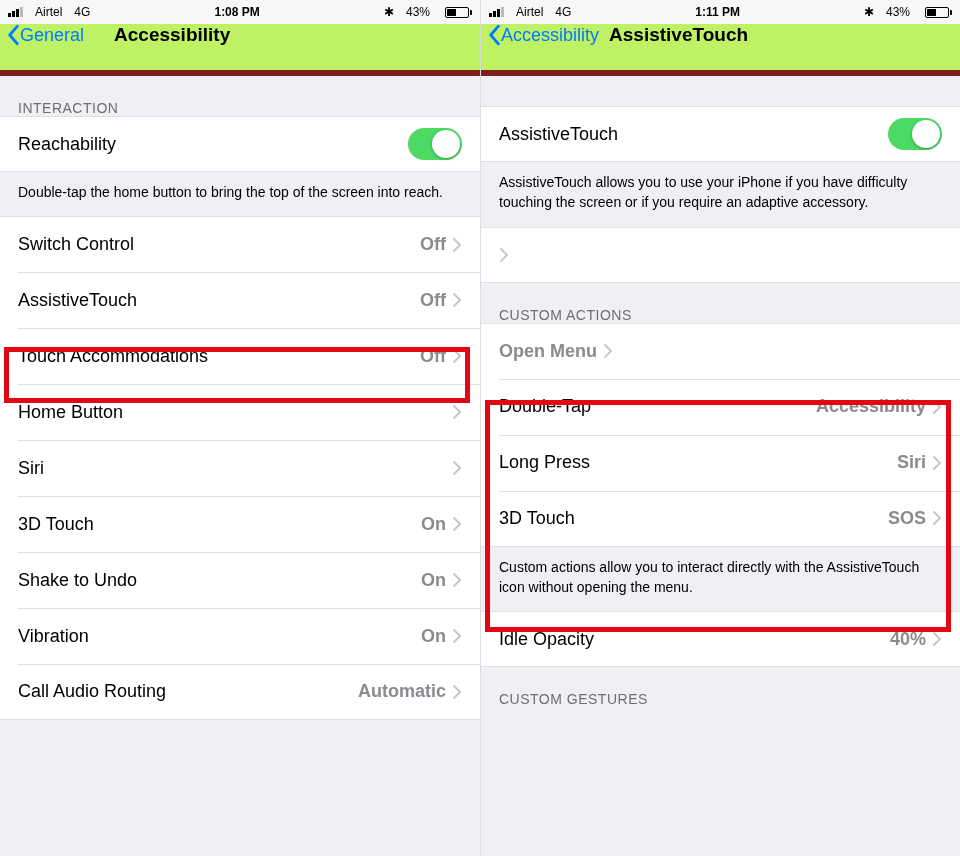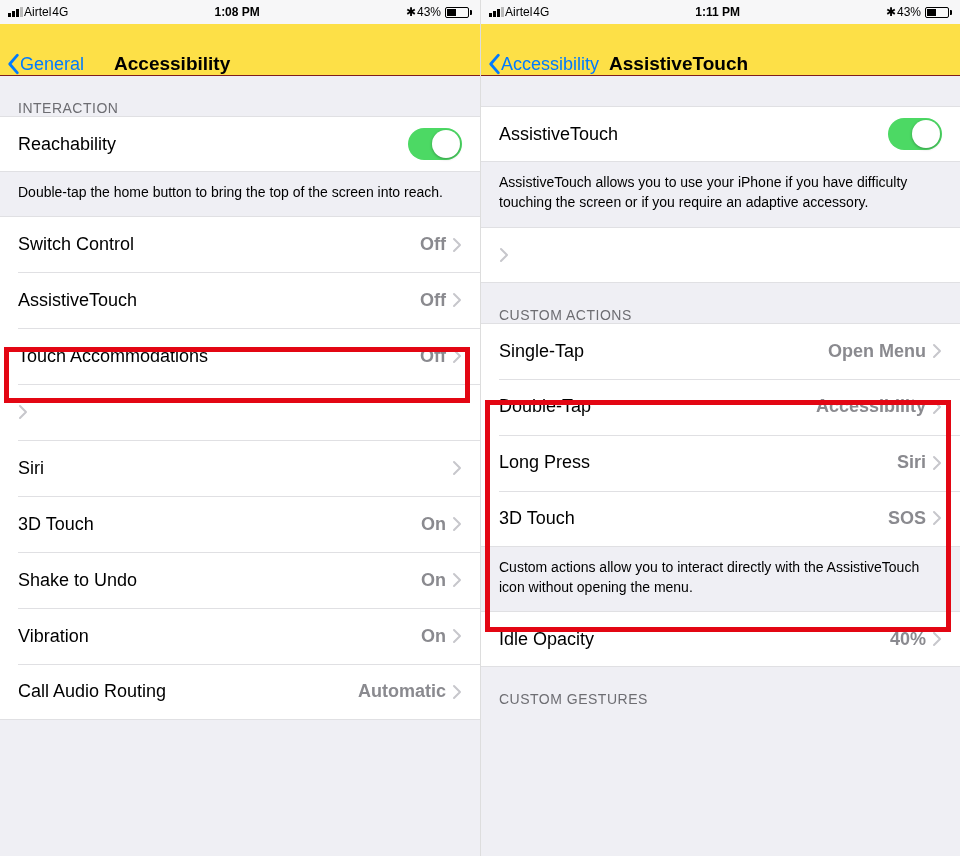--- a/index.html
+++ b/index.html
@@ -24,35 +24,35 @@
   .statusbar {
     height: 24px;
     background: #f7f7f8;
     display: flex;
     align-items: center;
     justify-content: space-between;
     padding: 0 8px;
     font-size: 12px;
     color: #000;
   }
-  .status-left, .status-right { display: flex; align-items: center; gap: 1px; justify-content: center; }
+  .status-left, .status-right { display: flex; align-items: center; gap: 12px; justify-content: center; }
   .signal { display: inline-flex; align-items: flex-end; gap: 1px; }
   .signal span { width: 3px; background: #000; display: inline-block; }
   .signal span:nth-child(1){height:4px;} .signal span:nth-child(2){height:6px;}
   .signal span:nth-child(3){height:8px;} .signal span:nth-child(4){height:10px; background:#bbb;}
   .battery { display:inline-flex; align-items:center; }
   .battery-body { width:24px; height:11px; border:1px solid #000; border-radius:2px; position:relative; margin-left:3px;}
   .battery-fill { position:absolute; left:1px; top:1px; bottom:1px; width:43%; background:#000;}
   .battery-tip { width:2px; height:5px; background:#000; margin-left:1px; border-radius:0 1px 1px 0;}
   .navbar {
     height: 52px;
-    background: #fde047;
-    border-bottom: 1px solid #7f1d1d;
-    display: flex;
-    align-items: flex-end;
+    background: #bef264;
+    border-bottom: 6px solid #7f1d1d;
+    display: flex;
+    align-items: flex-start;
     position: relative;
   }
   .back {
     display: flex;
     align-items: center;
     color: #007aff;
     font-size: 18px;
     padding-left: 6px;
     cursor: pointer;
   }
@@ -182,20 +182,21 @@
     <div class="row">
       <span class="row-label">Touch Accommodations</span>
       <span class="row-value">Off</span>
       <span class="chevron">
           <svg viewBox="0 0 10 16">
             <path d="M2 2 L8 8 L2 14" stroke="#c7c7cc" stroke-width="2" fill="none" stroke-linecap="round" stroke-linejoin="round"></path>
           </svg>
         </span>
     </div>
     <div class="row">
+      <span class="row-label">Home Button</span>
       <span class="chevron">
           <svg viewBox="0 0 10 16">
             <path d="M2 2 L8 8 L2 14" stroke="#c7c7cc" stroke-width="2" fill="none" stroke-linecap="round" stroke-linejoin="round"></path>
           </svg>
         </span>
     </div>
     <div class="row">
       <span class="row-label">Siri</span>
       <span class="chevron">
           <svg viewBox="0 0 10 16">
@@ -287,21 +288,20 @@
     <div class="row group-top group-bot">
       <span class="chevron">
           <svg viewBox="0 0 10 16">
             <path d="M2 2 L8 8 L2 14" stroke="#c7c7cc" stroke-width="2" fill="none" stroke-linecap="round" stroke-linejoin="round"></path>
           </svg>
         </span>
     </div>
 
     <div class="section-header">CUSTOM ACTIONS</div>
     <div class="row group-top">
-      <span class="row-label">Single-Tap</span>
       <span class="row-value">Open Menu</span>
       <span class="chevron">
           <svg viewBox="0 0 10 16">
             <path d="M2 2 L8 8 L2 14" stroke="#c7c7cc" stroke-width="2" fill="none" stroke-linecap="round" stroke-linejoin="round"></path>
           </svg>
         </span>
     </div>
     <div class="row">
       <span class="row-label">Double-Tap</span>
       <span class="row-value">Accessibility</span>

